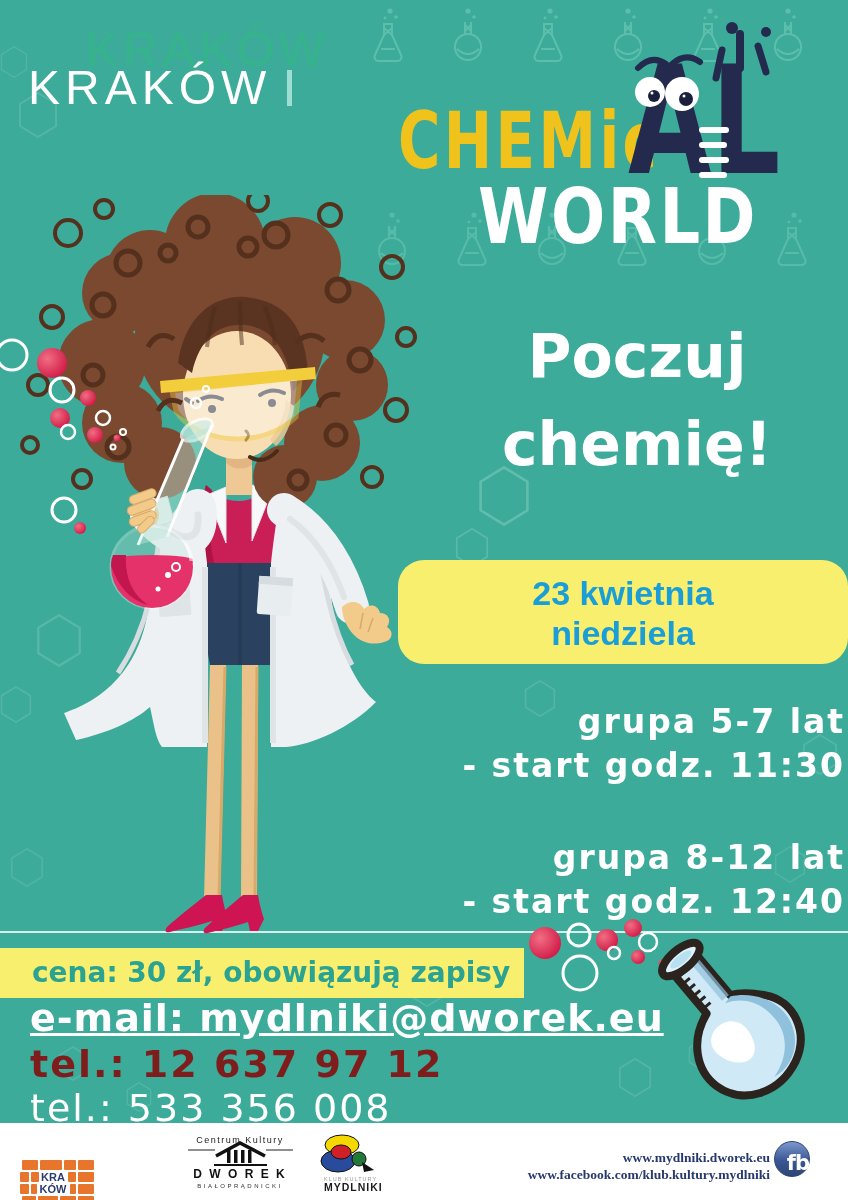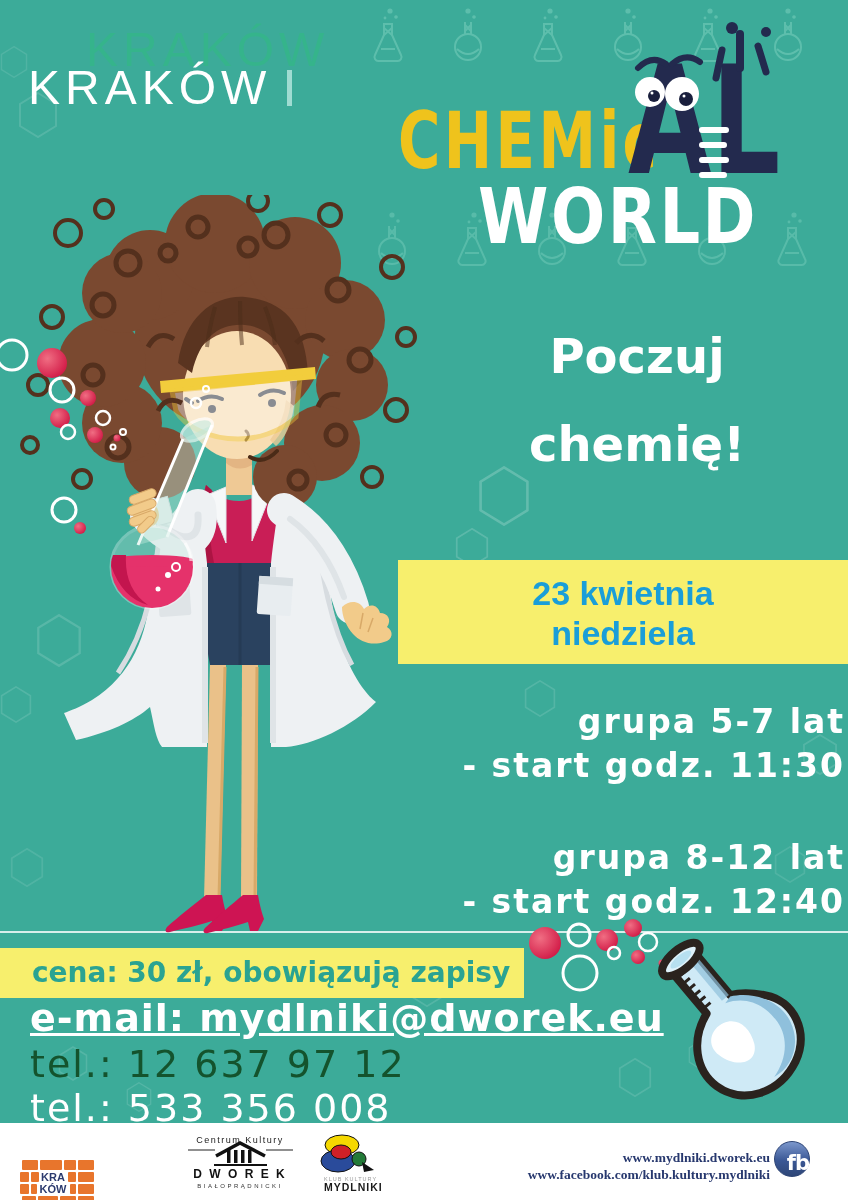--- a/index.html
+++ b/index.html
@@ -19,39 +19,39 @@
   
   .brand-chemic{left:398px;top:96px;font-size:68px;font-weight:800;color:#efc31c;letter-spacing:4px;
                 transform:scale(.85,1.15);transform-origin:left top;white-space:nowrap;}
   .brand-al{left:628px;top:46px;font-size:150px;font-weight:800;color:#232a4e;line-height:1;
             transform:scale(.72,1);transform-origin:left top;white-space:nowrap;}
   .brand-world{left:478px;top:172px;font-size:76px;font-weight:800;color:#ffffff;letter-spacing:3px;
                transform:scale(.84,1);transform-origin:left top;white-space:nowrap;}
 
   
   .headline{left:434px;top:312px;width:406px;text-align:center;color:#ffffff;font-weight:800;
-            font-size:48px;line-height:88px;}
-
-  
-  .date-banner{left:398px;top:560px;width:450px;height:104px;background:#f7ef6d;}
+            font-size:60px;line-height:88px;}
+
+  
+  .date-banner{left:398px;top:560px;width:450px;height:104px;background:#f7ef6d;border-radius:26px;}
   .date-banner-text{width:100%;padding-top:13px;text-align:center;color:#1a9ed8;
                     font-family:"Liberation Sans",sans-serif;font-weight:700;font-size:34px;line-height:40px;}
 
   
   .schedule{right:38px;top:700px;text-align:right;color:#ffffff;font-weight:800;
             font-size:33px;line-height:44px;letter-spacing:2px;white-space:nowrap;}
   .sched-gap{height:48px;}
 
   
   .price-banner{left:0;top:948px;width:524px;height:50px;background:#f7ef6d;}
   .price-text{padding-left:32px;line-height:50px;color:#2aa392;font-weight:800;font-size:28px;white-space:nowrap;}
 
   
   .contact-email{left:30px;top:996px;color:#fff;font-weight:800;font-size:38px;letter-spacing:1px;white-space:nowrap;text-decoration:underline;}
-  .contact-tel1{left:30px;top:1042px;color:#14532d;font-weight:400;font-size:38px;letter-spacing:2px;white-space:nowrap;}
+  .contact-tel1{left:30px;top:1042px;color:#7f1d1d;font-weight:700;font-size:38px;letter-spacing:2px;white-space:nowrap;}
   .contact-tel2{left:30px;top:1086px;color:#fff;font-weight:400;font-size:38px;letter-spacing:2px;white-space:nowrap;}
 
   
   .footer{left:0;top:1123px;width:848px;height:77px;background:#ffffff;}
   .f-krakow{left:18px;top:12px;width:80px;text-align:center;margin-top:25px;}
   .f-krakow-url{margin-top:1px;color:#e8752c;font-size:8px;font-weight:700;letter-spacing:2px;
                 font-family:"Liberation Sans",sans-serif;}
   .f-dworek{left:183px;top:10px;}
   .f-mydlniki{left:316px;top:10px;}
   .f-links{right:78px;top:26px;text-align:right;color:#27386e;font-family:"Liberation Serif",serif;

